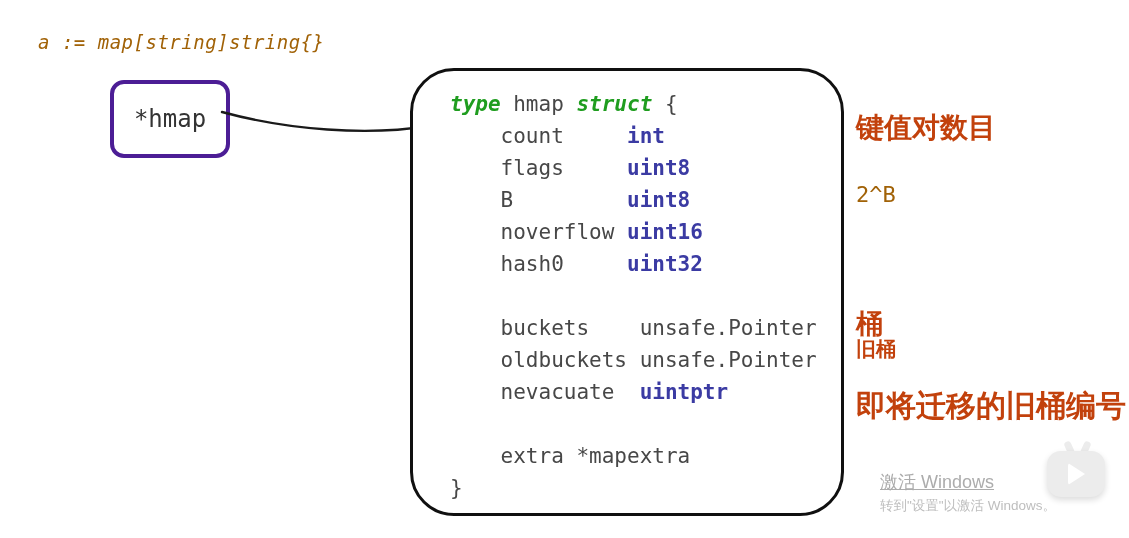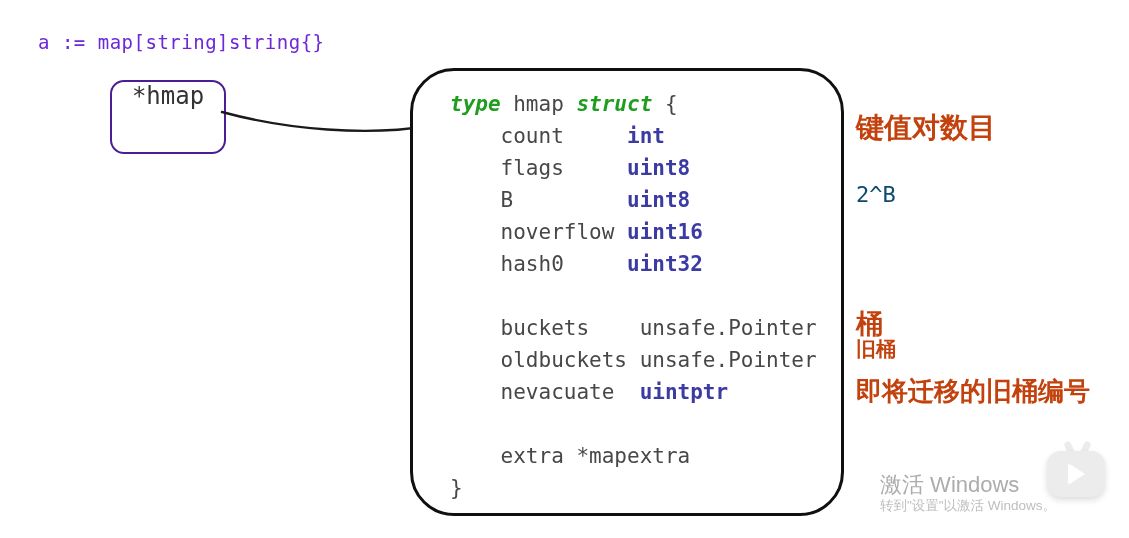--- a/index.html
+++ b/index.html
@@ -4,29 +4,29 @@
 <style>
   html,body{margin:0;padding:0;}
   body{
     width:1129px;height:538px;position:relative;background:#ffffff;
     overflow:hidden;font-family:"Liberation Sans",sans-serif;
   }
   .mono{font-family:"DejaVu Sans Mono","Liberation Mono",monospace;}
 
   
   #declaration{
-    position:absolute;left:38px;top:31px;font-size:19px;color:#6d28d9;
-    letter-spacing:.5px;white-space:pre;
+    position:absolute;left:38px;top:31px;font-size:19px;color:#a16207;
+    letter-spacing:.5px;white-space:pre;font-style:italic;
   }
 
   
   #pointer-box{
     position:absolute;left:110px;top:80px;width:112px;height:70px;
-    border:2px solid #4c1d95;border-radius:14px;background:#fff;
-    display:flex;align-items:flex-start;justify-content:center;
+    border:4px solid #4c1d95;border-radius:14px;background:#fff;
+    display:flex;align-items:center;justify-content:center;
   }
   #pointer-box .label{font-size:24px;color:#333;}
 
   
   #arrow-svg{position:absolute;left:218px;top:98px;width:226px;height:50px;}
 
   
   #struct-box{
     position:absolute;left:410px;top:68px;width:434px;height:448px;
     border:3.5px solid #101010;border-radius:44px;background:#fff;
@@ -42,30 +42,31 @@
   #code .kw{color:var(--kw,#1f9d1f);font-weight:bold;font-style:italic;}
   #code .ty{color:var(--ty,#3b3ba3);font-weight:bold;text-align:right;}
   #code .id{color:var(--id,#474747);}
 
   
   .annotation{
     position:absolute;left:856px;color:#c2410c;font-weight:bold;
     font-family:sans-serif;white-space:nowrap;
   }
   #ann-count{top:109px;font-size:28px;}
-  #ann-b{top:182px;font-size:22px;font-weight:normal;color:#0c4a6e;
+  #ann-b{top:182px;font-size:22px;font-weight:normal;color:#a16207;
          font-family:"DejaVu Sans Mono","Liberation Mono",monospace;}
   #ann-buckets{top:306px;font-size:27px;}
   #ann-oldbuckets{top:336px;font-size:20px;}
-  #ann-nevacuate{top:374px;font-size:26px;}
+  #ann-nevacuate{top:386px;font-size:30px;}
 
   
   #wm-title{
-    position:absolute;left:880px;top:470px;font-size:22px;color:#acacac;
+    position:absolute;left:880px;top:470px;font-size:18px;color:#acacac;
     font-family:sans-serif;
+    text-decoration:underline;
   }
   #wm-subtitle{
     position:absolute;left:880px;top:497px;font-size:13.5px;color:#bebebe;
     font-family:sans-serif;
   }
 
   
   #play-button{position:absolute;left:1047px;top:440px;width:60px;height:58px;cursor:pointer;}
   #play-button .ear{
     position:absolute;width:7px;height:15px;background:#ececec;border-radius:4px;top:1px;

